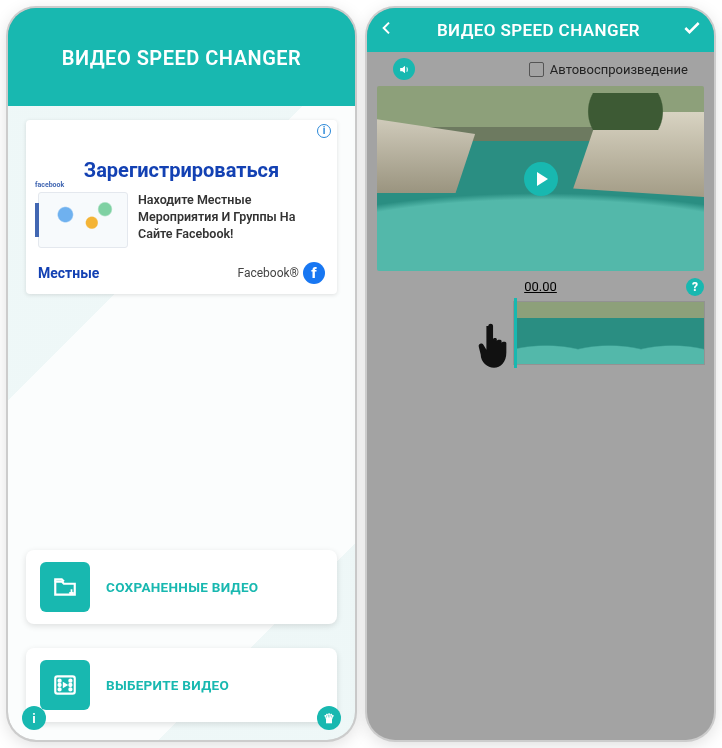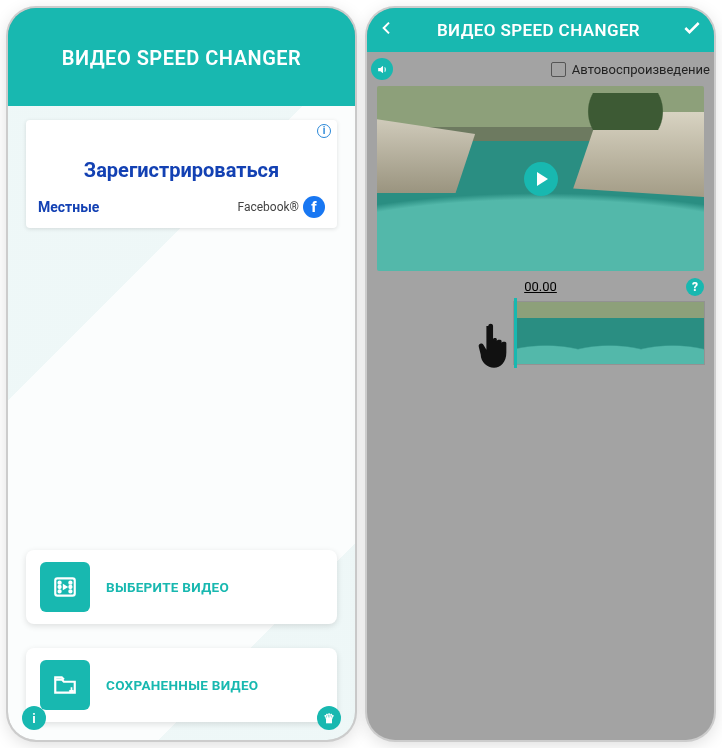--- a/index.html
+++ b/index.html
@@ -98,21 +98,21 @@
     font-size:13px;font-weight:700;
   }
   .chip.left{left:14px;} .chip.right{right:14px;}
 
   
   .hdr2{
     background:#18b8b0;color:#fff;display:flex;align-items:center;
     padding:10px 12px;gap:10px;font-weight:600;font-size:17px;
   }
   .hdr2 .ttl{flex:1;text-align:center;letter-spacing:.4px;}
-  .row-top{display:flex;align-items:center;padding:6px 4px 2px;gap:24px;}
+  .row-top{display:flex;align-items:center;padding:6px 26px 2px;gap:24px;}
   .snd{width:22px;height:22px;border-radius:50%;background:#18b8b0;display:flex;align-items:center;justify-content:center;}
   .chk{display:flex;align-items:center;gap:6px;font-size:13px;color:#222;margin-left:auto;}
   .chkbox{width:15px;height:15px;border:1.6px solid #555;border-radius:2px;}
 
   .preview{
     margin:4px 10px 0;height:185px;border-radius:2px;position:relative;overflow:hidden;
     background:
       linear-gradient(to bottom, #8da07a 0 22%, #6d7a60 22% 30%, transparent 30%),
       radial-gradient(ellipse 160% 70% at 50% 100%, #53b8aa 0 55%, #2a8e82 60% 100%),
       #4fa79b;
@@ -150,58 +150,64 @@
 </head>
 <body>
 
 <div class="phone">
   <div class="hdr">ВИДЕО SPEED CHANGER</div>
   <div class="body-l">
 
     <div class="ad-card">
       <div class="ad-info">i</div>
       <div class="ad-title">Зарегистрироваться</div>
+      <div class="ad-row">
+        <div class="ad-thumb">
+          <span class="ad-fb-label">facebook</span>
+        </div>
+        <div class="ad-text">Находите Местные Мероприятия И Группы На Сайте Facebook!</div>
+      </div>
       <div class="ad-foot">
         <span class="ad-open">Местные</span>
         <span class="ad-brand">
           <span>Facebook®</span>
           <span class="fb-ico">f</span>
         </span>
       </div>
     </div>
 
     <div class="spacer"></div>
+
+    <div class="opt-btn">
+      <div class="opt-ico">
+        <svg width="26" height="26" viewBox="0 0 24 24" fill="none" stroke="#fff" stroke-width="2">
+          <path d="M3 7h6l2 2h10v10H3z"></path>
+          <path d="M3 7V5h6l2 2"></path>
+          <path d="M18 14v5m0 0l-2-2m2 2l2-2" stroke-width="1.6"></path>
+        </svg>
+      </div>
+      <span class="opt-lbl">СОХРАНЕННЫЕ ВИДЕО</span>
+    </div>
 
     <div class="opt-btn">
       <div class="opt-ico">
         <svg width="26" height="26" viewBox="0 0 24 24" fill="none" stroke="#fff" stroke-width="2">
           <rect x="3" y="4" width="18" height="16" rx="2"></rect>
           <circle cx="7" cy="8" r="1" fill="#fff"></circle>
             <circle cx="7" cy="12" r="1" fill="#fff"></circle>
             <circle cx="7" cy="16" r="1" fill="#fff"></circle>
           <circle cx="17" cy="8" r="1" fill="#fff"></circle>
             <circle cx="17" cy="12" r="1" fill="#fff"></circle>
             <circle cx="17" cy="16" r="1" fill="#fff"></circle>
           <path d="M10 9l5 3-5 3z" fill="#fff" stroke="none"></path>
         </svg>
       </div>
       <span class="opt-lbl">ВЫБЕРИТЕ ВИДЕО</span>
     </div>
 
-    <div class="opt-btn">
-      <div class="opt-ico">
-        <svg width="26" height="26" viewBox="0 0 24 24" fill="none" stroke="#fff" stroke-width="2">
-          <path d="M3 7h6l2 2h10v10H3z"></path>
-          <path d="M3 7V5h6l2 2"></path>
-          <path d="M18 14v5m0 0l-2-2m2 2l2-2" stroke-width="1.6"></path>
-        </svg>
-      </div>
-      <span class="opt-lbl">СОХРАНЕННЫЕ ВИДЕО</span>
-    </div>
-
     <div class="chip left">i</div>
     <div class="chip right">♛</div>
   </div>
 </div>
 
 <div class="phone">
   <div class="hdr2">
     <span>
       <svg width="16" height="16" viewBox="0 0 24 24" fill="none" stroke="#fff" stroke-width="3">
           <path d="M15 4l-8 8 8 8"></path>

